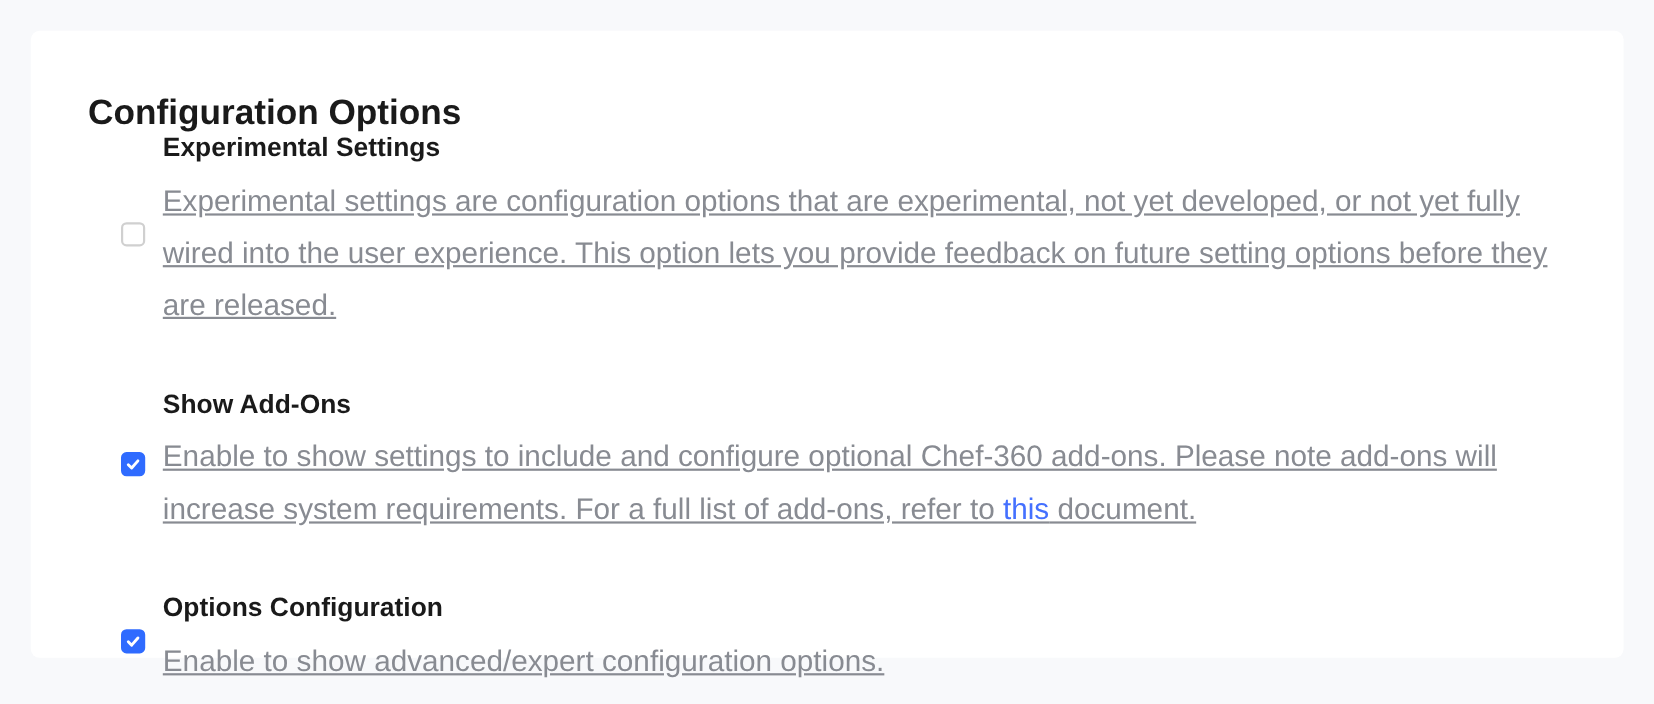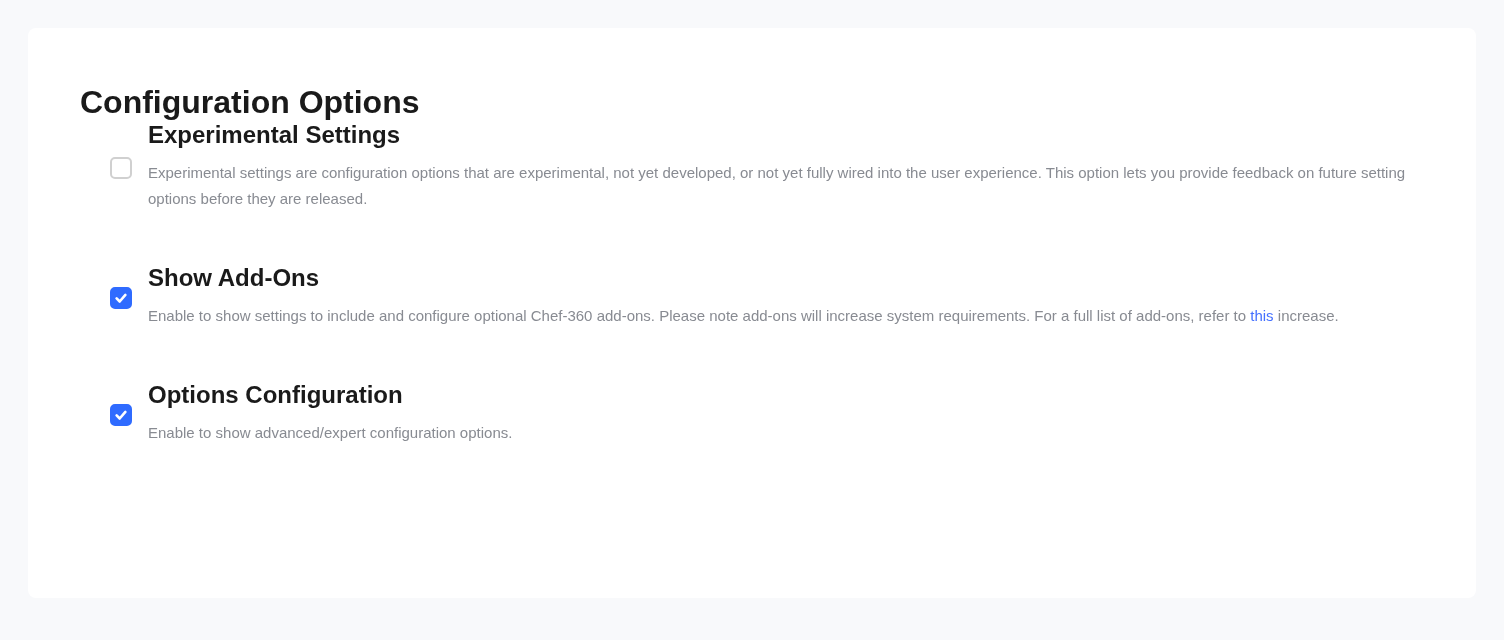--- a/index.html
+++ b/index.html
@@ -68,23 +68,24 @@
       flex: 1 1 auto;
     }
     .option-label {
       font-size: 24px;
       font-weight: 600;
       color: #1a1a1a;
       line-height: 1.2;
       margin-bottom: 10px;
     }
     .option-desc {
-      font-size: 15px;
+      font-size: 27px;
       color: #888b92;
       line-height: 1.75;
+      text-decoration: underline;
     }
     .option-desc a {
       color: #4470ff;
       text-decoration: none;
     }
   </style>
 </head>
 <body>
 
 <div class="card">
@@ -101,21 +102,21 @@
 
     <div class="option-row">
       <div class="checkbox checked">
         <svg viewBox="0 0 16 16">
             <polyline points="3,8.5 6.5,12 13,4.5"></polyline>
           </svg>
       </div>
       <div class="option-content">
         <div class="option-label">Show Add-Ons</div>
         <div class="option-desc">
-          <span>Enable to show settings to include and configure optional Chef-360 add-ons. Please note add-ons will increase system requirements. For a full list of add-ons, refer to </span><a href="#">this</a><span> increase.</span>
+          <span>Enable to show settings to include and configure optional Chef-360 add-ons. Please note add-ons will increase system requirements. For a full list of add-ons, refer to </span><a href="#">this</a><span> document.</span>
         </div>
       </div>
     </div>
 
     <div class="option-row">
       <div class="checkbox checked">
         <svg viewBox="0 0 16 16">
             <polyline points="3,8.5 6.5,12 13,4.5"></polyline>
           </svg>
       </div>

